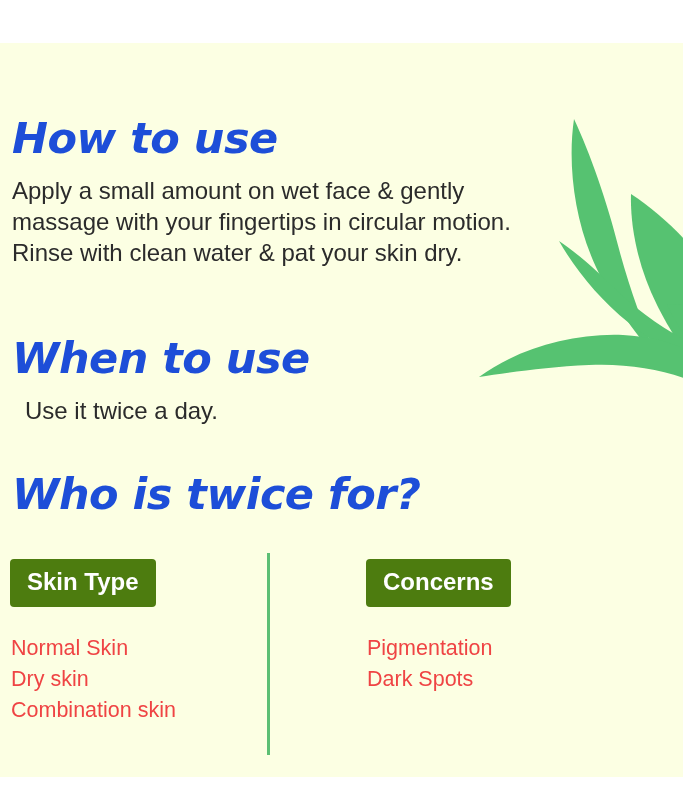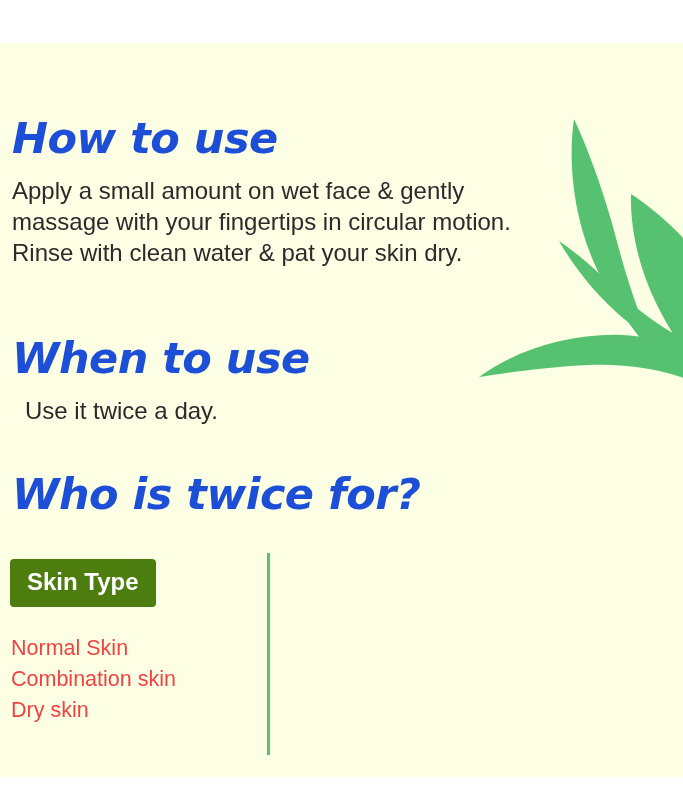--- a/index.html
+++ b/index.html
@@ -154,22 +154,29 @@
     </div>
 
     <div id="divider"></div>
 
     <div id="columns">
 
       <div class="col" id="col-skin">
         <span class="badge">Skin Type</span>
         <ul class="itemlist">
           <li>Normal Skin</li>
+          <li>Dry skin</li>
           <li>Combination skin</li>
-          <li>Dry skin</li>
         </ul>
       </div>
 
+      <div class="col" id="col-concerns">
+        <span class="badge">Concerns</span>
+        <ul class="itemlist">
+          <li>Pigmentation</li>
+          <li>Dark Spots</li>
+        </ul>
+      </div>
 
     </div>
 
   </div>
 </div>
 
 </body></html>

